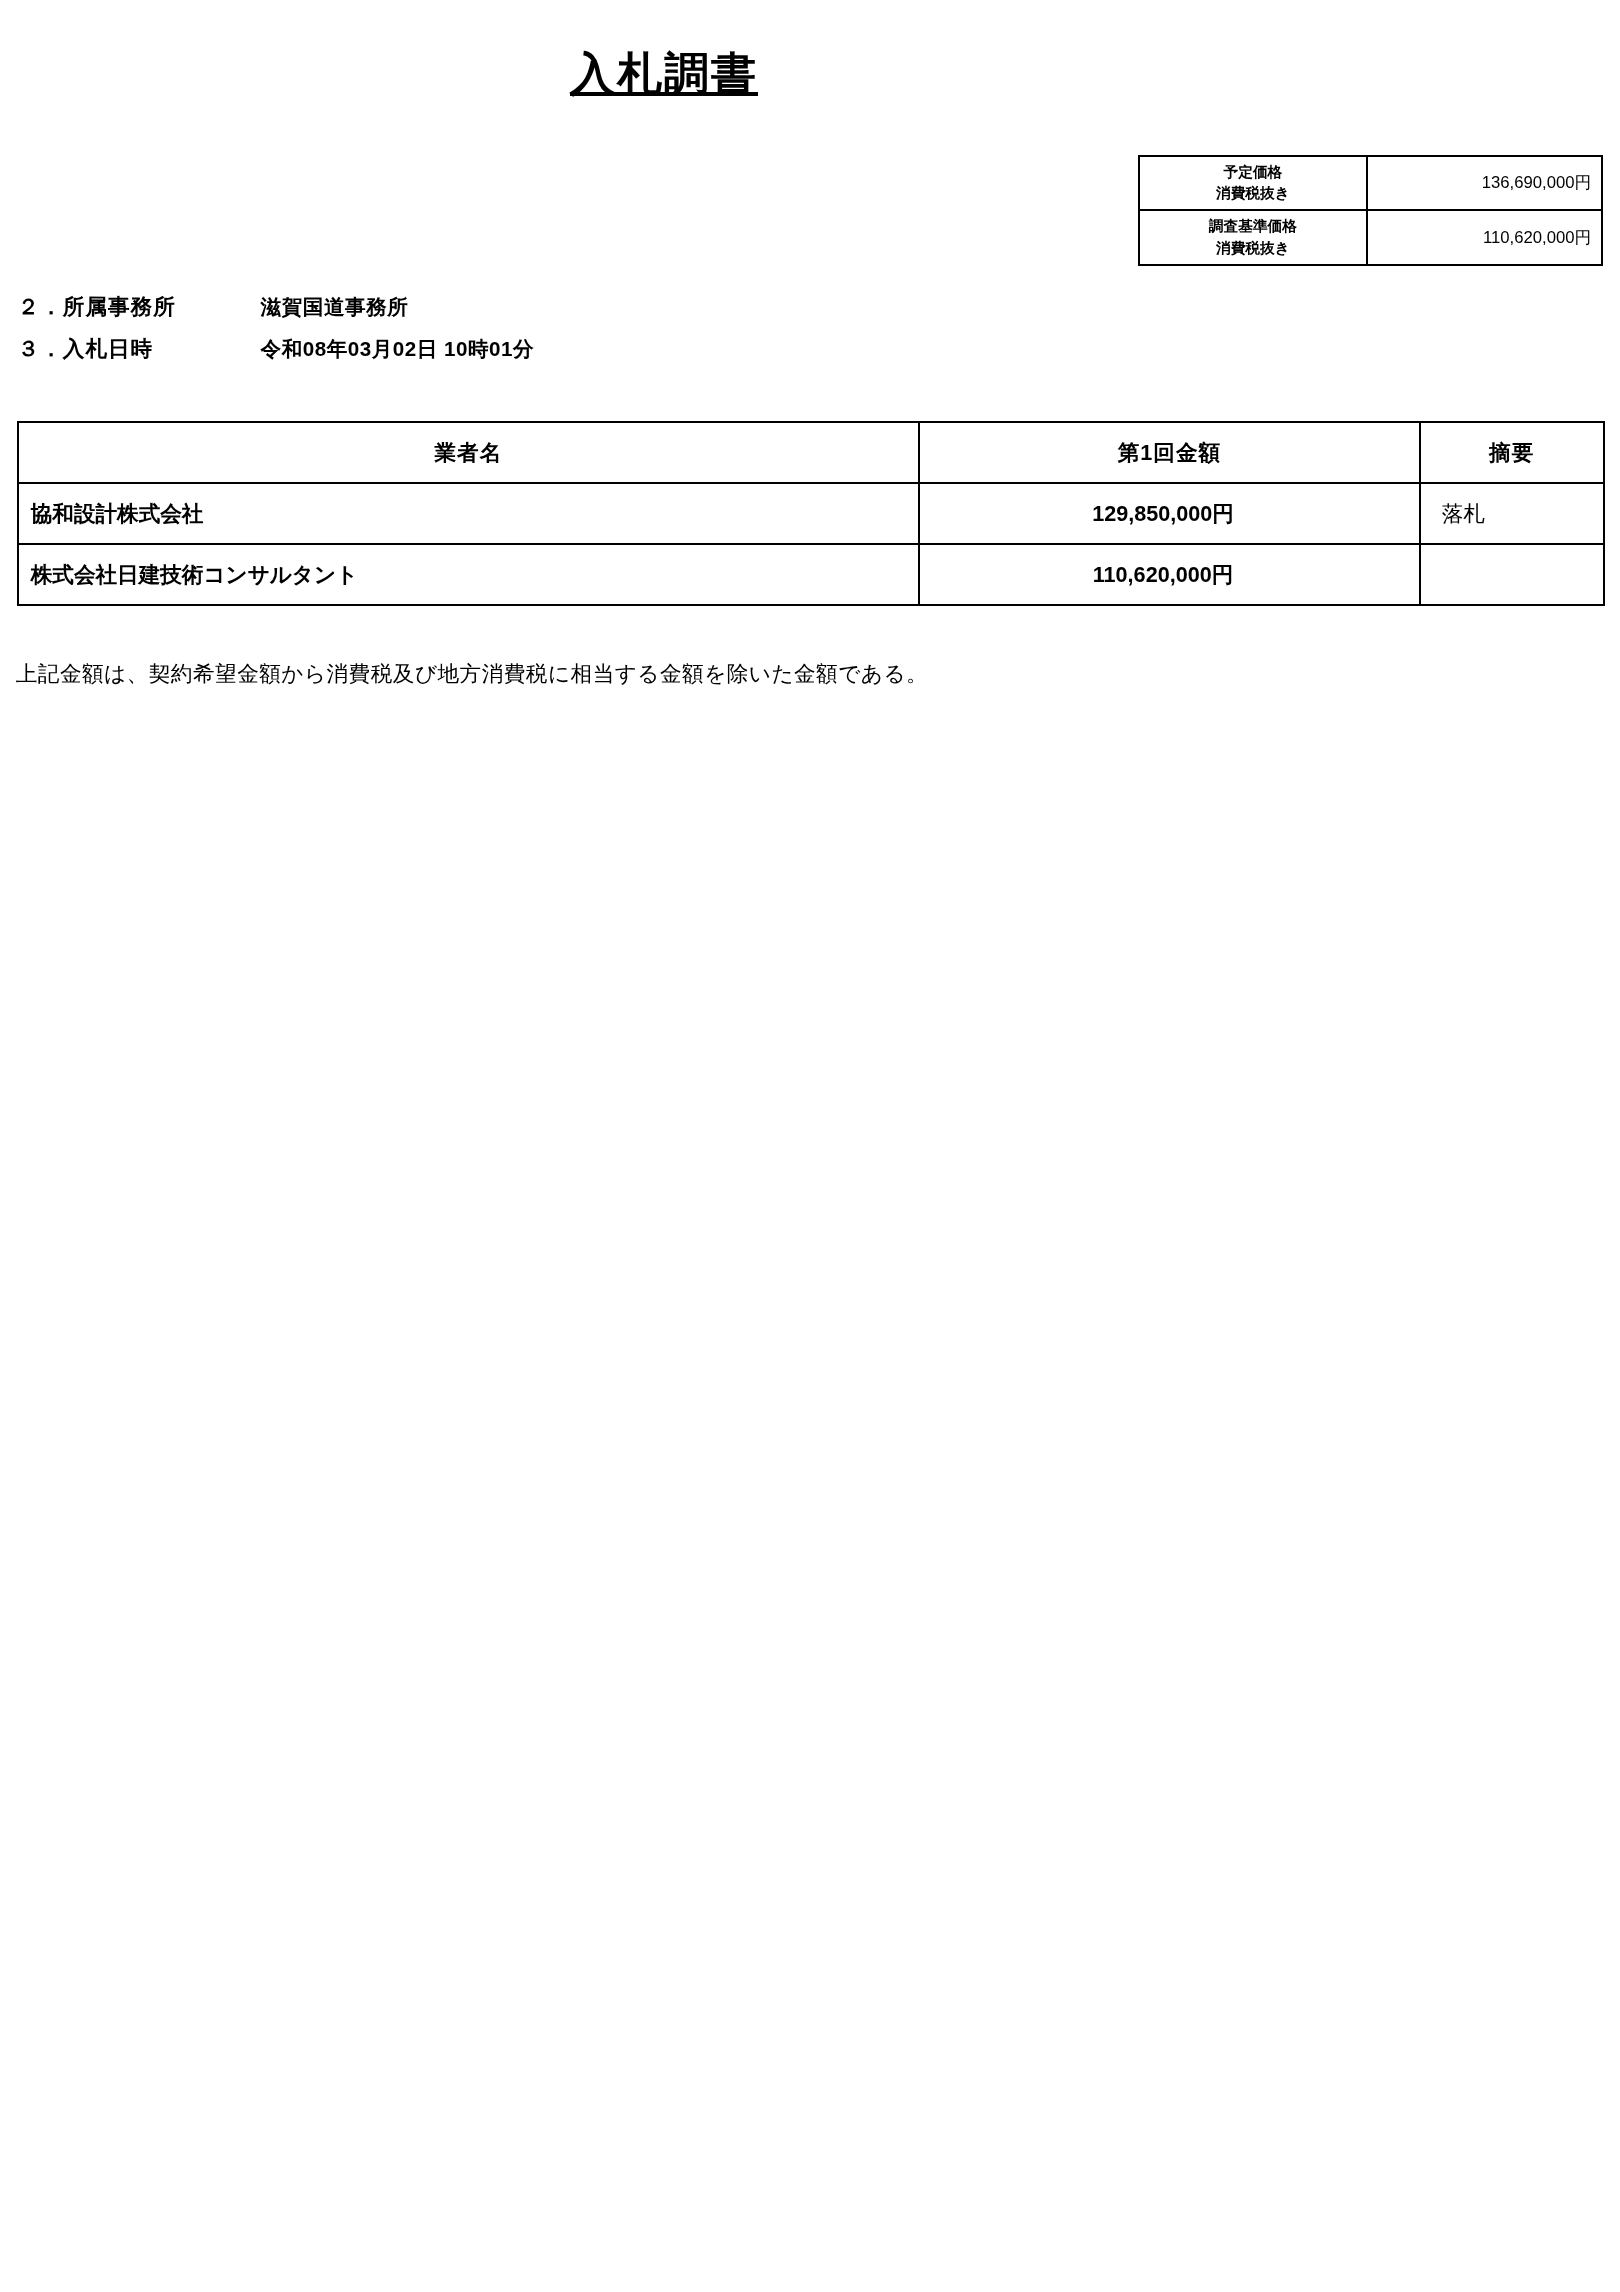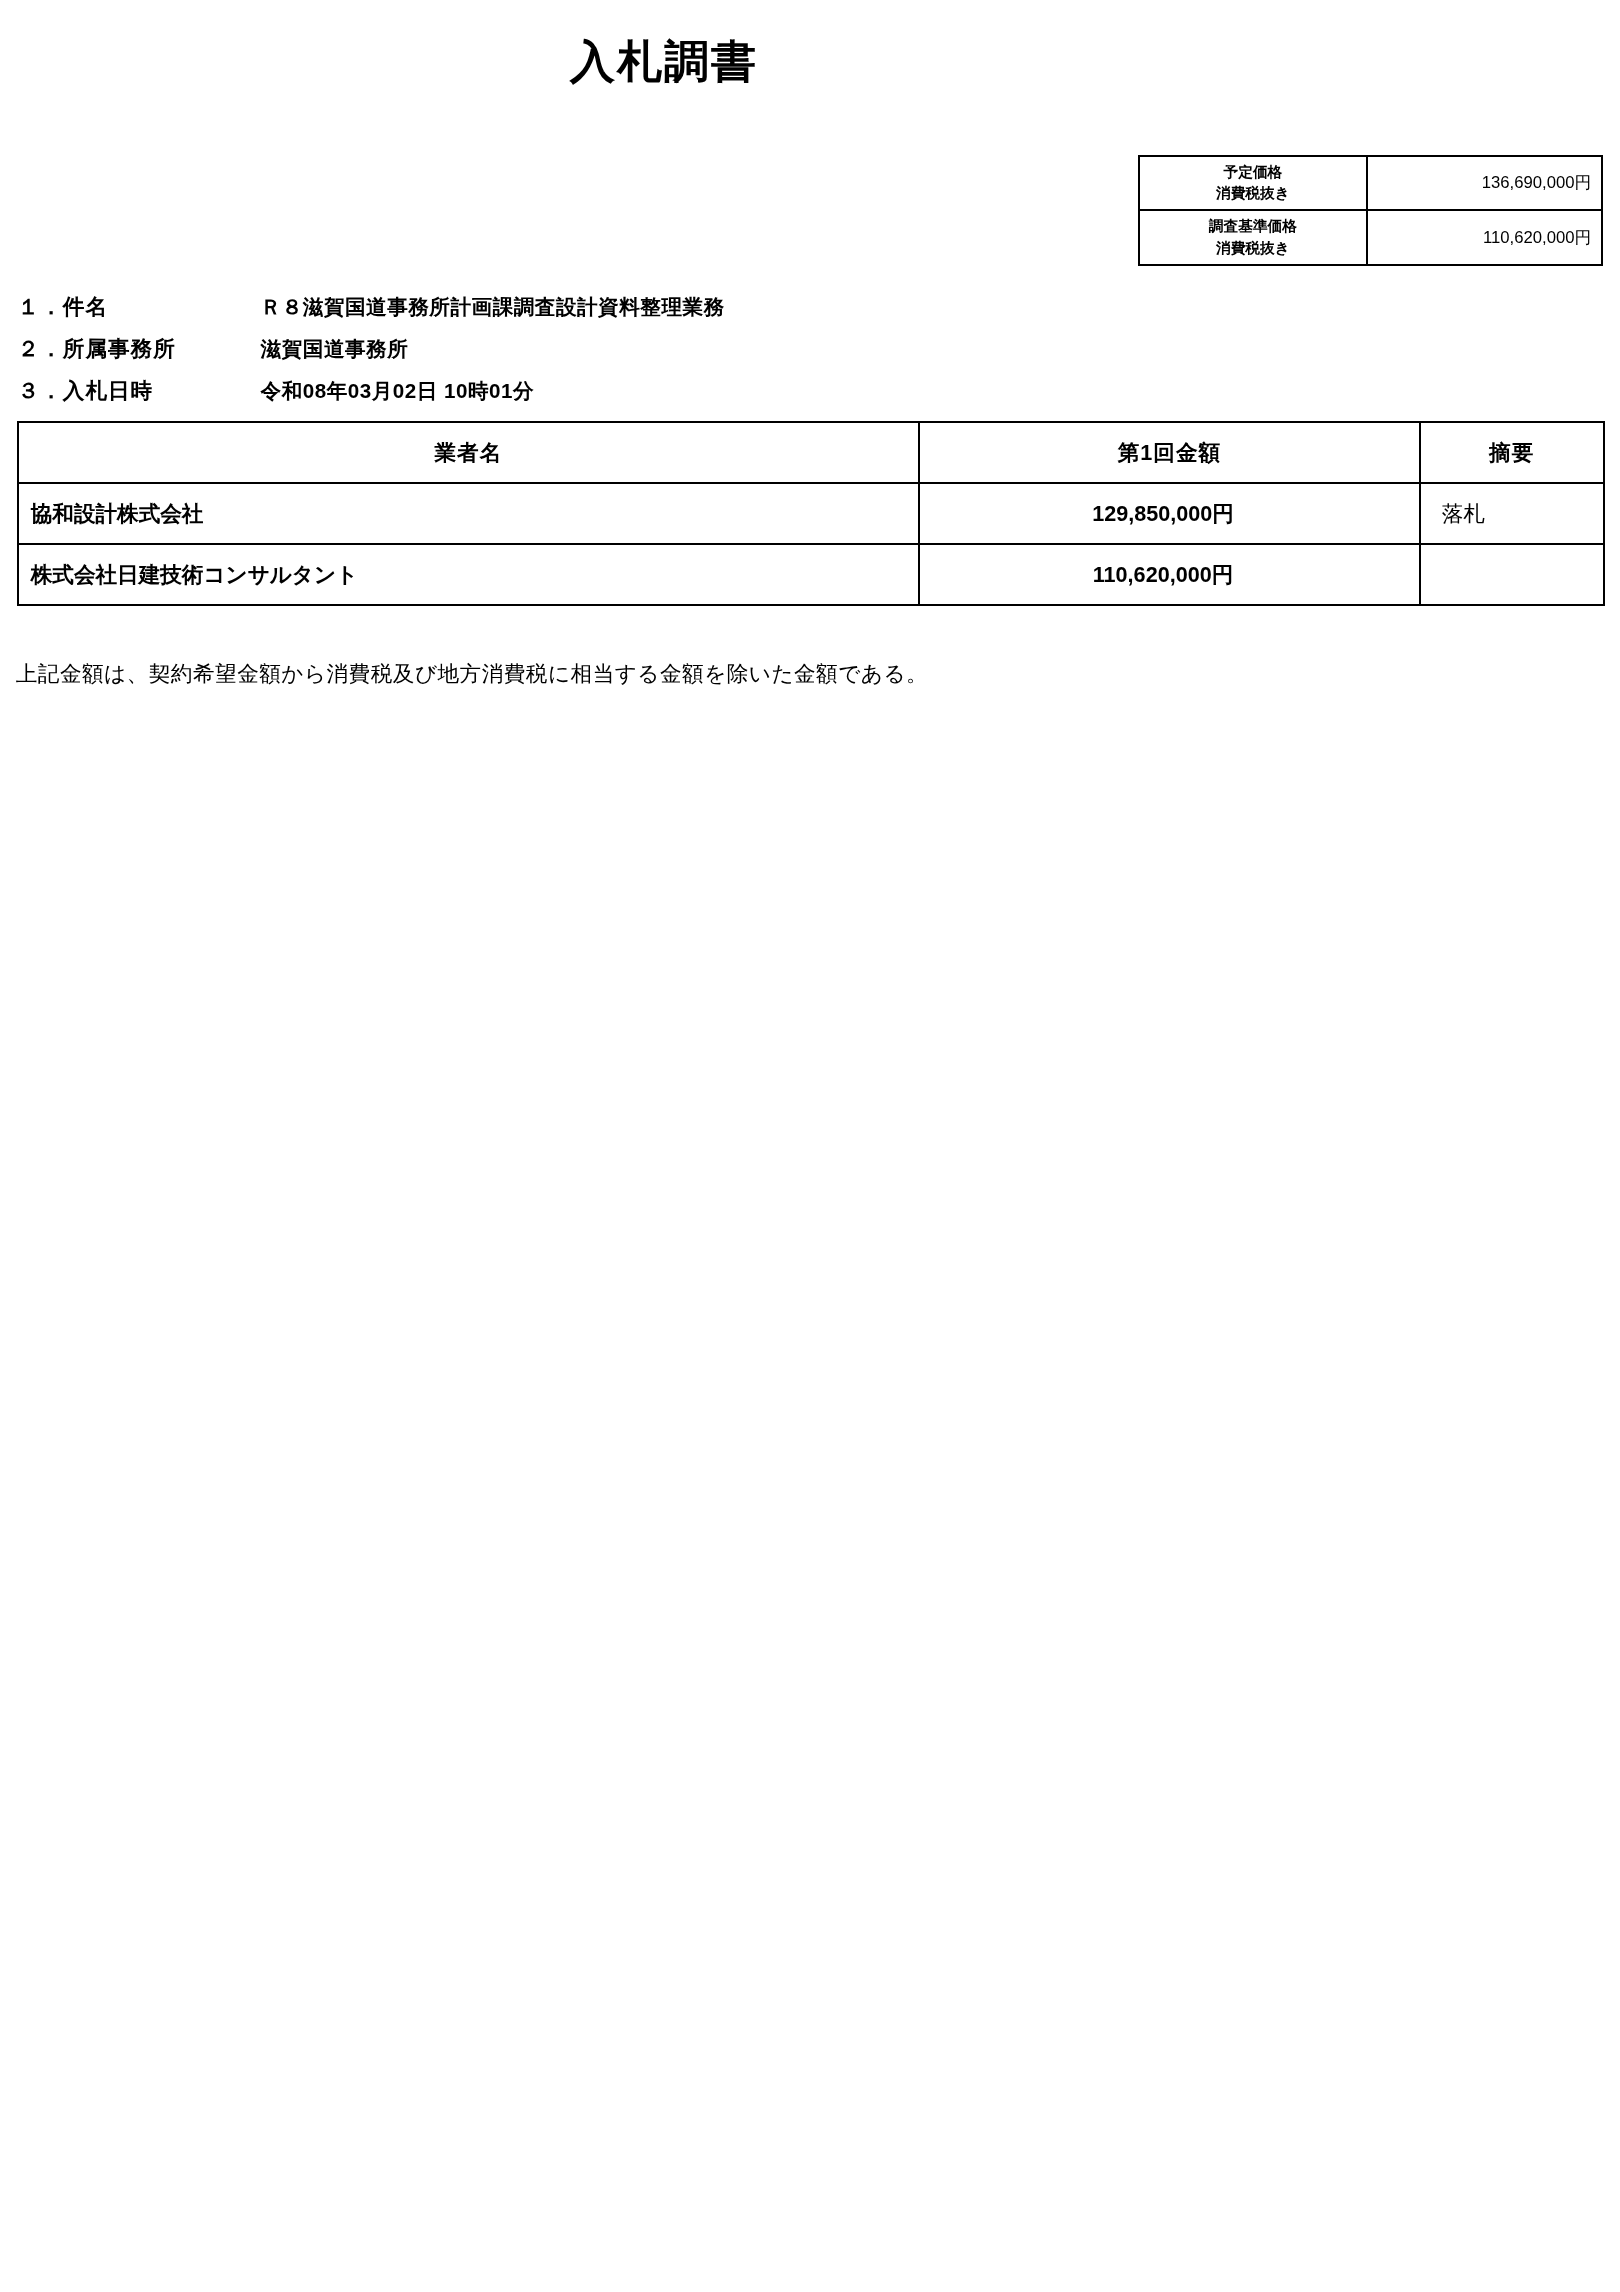--- a/index.html
+++ b/index.html
@@ -17,27 +17,28 @@
   .page {
     position: relative;
     width: 1620px;
     height: 2293px;
     box-sizing: border-box;
   }
 
   
   .doc-title {
     position: absolute;
-    top: 32px;
+    top: 44px;
     left: 0;
     width: 1328px;
     text-align: center;
     font-size: 45px;
     font-weight: bold;
     letter-spacing: 2px;
+    text-decoration: underline;
   }
 
   
   .price-box {
     position: absolute;
     top: 155px;
     left: 1138px;
     width: 465px;
     border-collapse: collapse;
     table-layout: fixed;
@@ -157,24 +158,20 @@
         <td class="label">
           <div>調査基準価格</div>
           <div>消費税抜き</div>
         </td>
         <td class="value">110,620,000円</td>
       </tr>
     </tbody>
   </table>
 
   <div class="info-block">
-    <div class="info-row">
-      <div class="info-label">１．件名</div>
-      <div class="info-value">Ｒ８滋賀国道事務所計画課調査設計資料整理業務</div>
-    </div>
     <div class="info-row">
       <div class="info-label">２．所属事務所</div>
       <div class="info-value">滋賀国道事務所</div>
     </div>
     <div class="info-row">
       <div class="info-label">３．入札日時</div>
       <div class="info-value">令和08年03月02日 10時01分</div>
     </div>
   </div>
 

